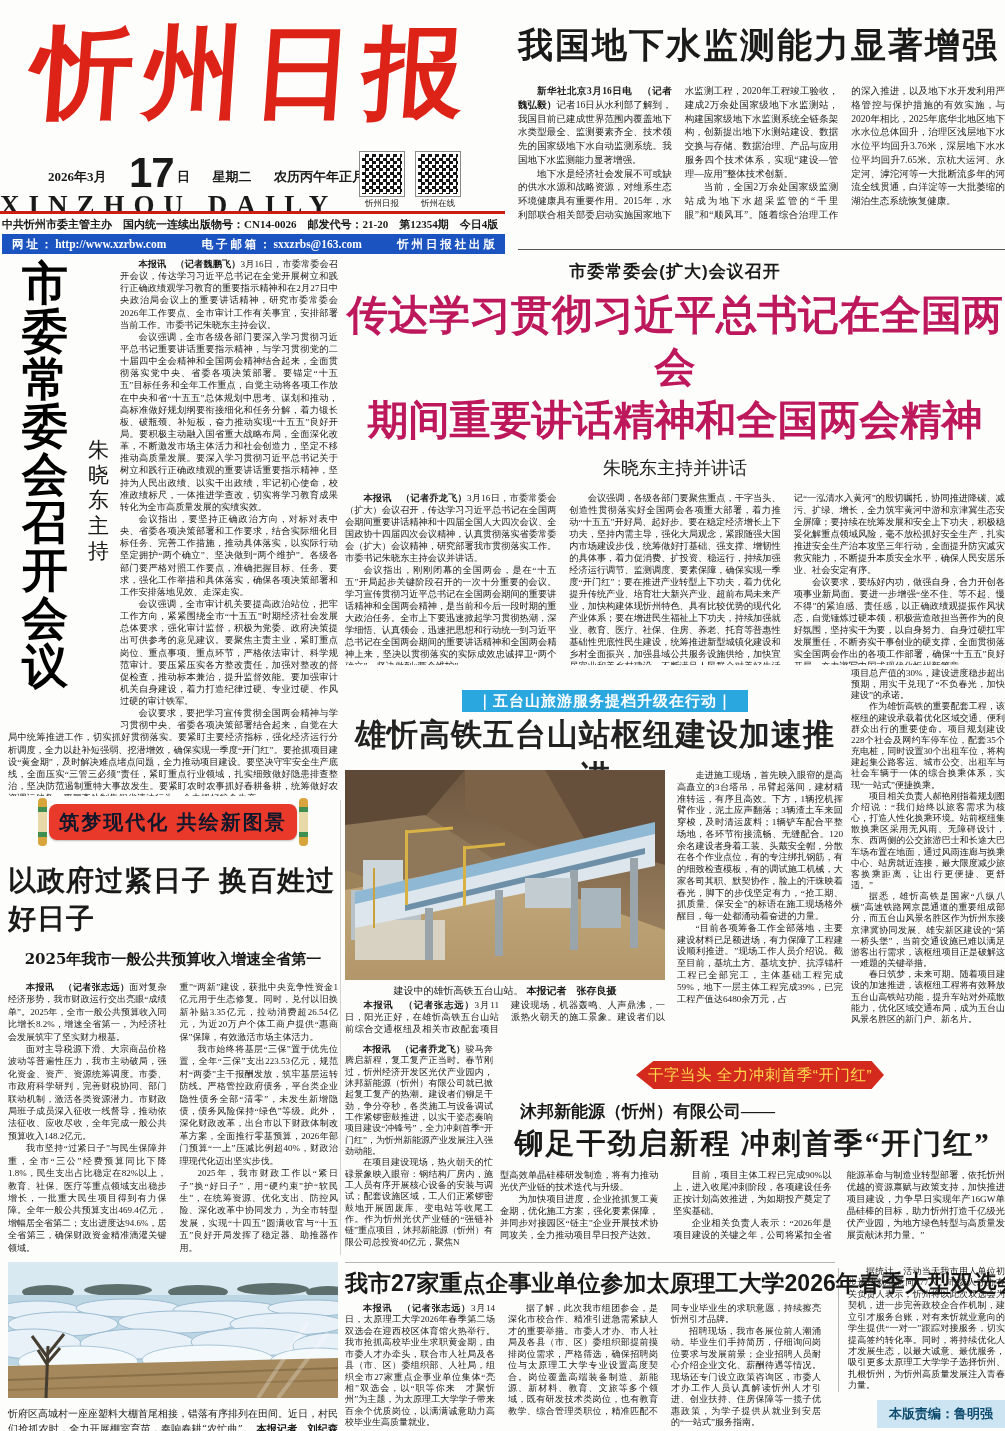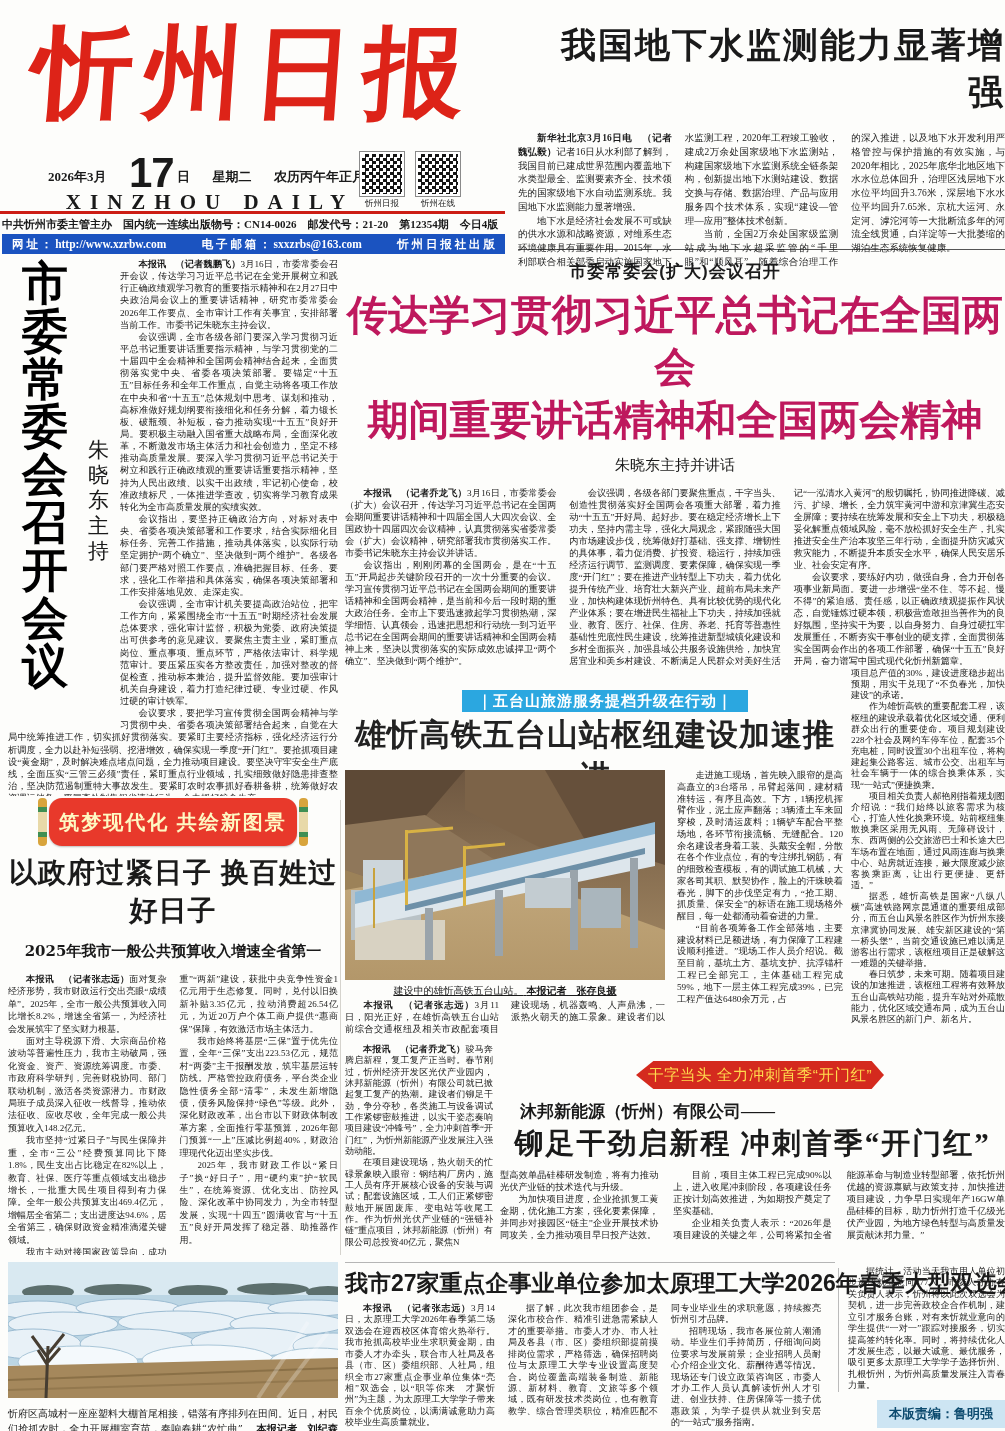--- a/index.html
+++ b/index.html
@@ -17,89 +17,89 @@
 
   
   .logo { left:14px; top:10px; width:478px; height:138px; text-align:center;
           font-size:100px; line-height:1.25; font-weight:900; color:#dd2318;
           letter-spacing:10px; transform:skewX(-4deg);
           font-family:"DejaVu Serif","Liberation Serif",serif; }
   .dateline { left:48px; top:152px; font-size:13px; font-weight:bold; white-space:nowrap; }
   .dateline .day { font-size:42px; font-weight:bold; line-height:1; vertical-align:-6px;
                    font-family:"Liberation Sans",sans-serif; letter-spacing:-1px;margin-top:22px; }
   .dateline .sp { display:inline-block; width:16px; }
-  .english { left:0px; top:190px; width:420px; text-align:center; font-size:21px; font-weight:bold;
+  .english { left:0px; top:190px; width:420px; text-align:left; font-size:27px; font-weight:bold;
              letter-spacing:9px; font-family:"Liberation Serif",serif; }
   .qrs { left:358px; top:152px; display:flex; gap:8px; }
   .qrbox { width:48px; text-align:center; }
   .qr { width:44px; height:44px; margin:0 auto;
         background:repeating-conic-gradient(#151515 0% 25%, #ffffff 0% 50%) 0 0 / 7px 7px;
         outline:1px solid #8a8a8a; border:2px solid #fff; }
   .qrlabel { font-size:8.5px; margin-top:2px; white-space:nowrap; }
   .red-rule { left:0; top:211px; width:505px; height:3px; background:#cc1d14; }
   .info-line { left:2px; top:217px; width:503px; font-size:11px; font-weight:bold; white-space:nowrap; }
   .blue-bar { left:2px; top:234px; width:503px; height:20px; background:#1b53c0; color:#fff;
               display:flex; align-items:center; justify-content:space-between; padding:0 10px;
               font-size:11.5px; font-weight:bold; }
 
   
   .water { left:518px; top:12px; width:487px; height:238px; border-bottom:1px solid #555; }
-  .water h1 { text-align:right; font-size:35px; font-weight:900; letter-spacing:2px;
-              font-family:"Liberation Serif",serif; margin-top:10px;margin-left:25px; }
+  .water h1 { text-align:left; font-size:35px; font-weight:900; letter-spacing:2px;
+              font-family:"Liberation Serif",serif; margin-top:10px; }
   .water .body { margin-top:16px; column-count:3; column-gap:13px;
                  font-size:9.5px; line-height:1.45; height:148px; overflow:hidden; }
 
   
   .meeting1 { left:8px; top:258px; width:330px; height:538px; overflow:hidden;
               font-size:9.2px; line-height:1.32; }
   .float-head { float:left; width:112px; height:464px; position:relative; }
   .vtitle { position:absolute; left:14px; top:2px; width:52px; font-size:46px; line-height:1.04;
             font-weight:900; word-break:break-all; font-family:"Liberation Sans",sans-serif; color:#000; }
   .vsub { position:absolute; left:80px; top:180px; width:24px; font-size:21px; line-height:1.2;
           word-break:break-all; font-family:"DejaVu Serif",serif; }
 
   
   .finance { left:8px; top:798px; width:330px; height:457px; overflow:hidden; }
   .scroll { display:flex; align-items:center; justify-content:center; height:48px; }
   .roller { width:9px; height:48px; border-radius:4px;
             background:linear-gradient(#d8a43c 0 18%, #3f8f53 18% 30%, #e8d9a8 30% 70%, #3f8f53 70% 82%, #d8a43c 82% 100%); }
-  .scroll-body { height:48px; min-width:248px; background:#e8392b; border-radius:13px; margin:0 2px;
-                 display:flex; align-items:center; justify-content:center; color:#fef9c3;
+  .scroll-body { height:36px; min-width:248px; background:#e8392b; border-radius:8px; margin:0 2px;
+                 display:flex; align-items:center; justify-content:center; color:#0f172a;
                  font-size:20px; font-weight:900; letter-spacing:2px; box-shadow:0 1px 2px rgba(0,0,0,.25); }
-  .fin-head { text-align:center; font-size:28px; font-weight:900; letter-spacing:1px; margin-top:8px;
-              font-family:Liberation Sans, sans-serif; }
+  .fin-head { font-size:28px; font-weight:900; letter-spacing:1px; margin-top:16px;
+              font-family:Liberation Serif, serif; }
   .fin-sub { text-align:center; font-size:15px; font-weight:600; margin-top:12px;
              font-family:"DejaVu Serif",serif; }
   .fin-body { margin-top:12px; column-count:2; column-gap:13px; font-size:9px; line-height:1.38;
               height:322px; overflow:hidden; }
 
   
   .farm { left:8px; top:1262px; width:330px; }
   .caption { font-size:10px; line-height:1.45; text-align:justify; margin-top:5px;
              font-family:"DejaVu Serif",serif; }
 
   
   .plenary { left:345px; top:260px; width:660px; height:405px; overflow:hidden; }
   .plenary .kicker { text-align:center; font-size:17px; font-weight:bold; letter-spacing:1px;
                      font-family:"Liberation Sans",sans-serif; }
   .plenary h1 { text-align:center; font-size:41px; line-height:1.28; font-weight:900; letter-spacing:0px;
                 font-family:"Liberation Sans",sans-serif; margin-top:6px; color:#be185d; }
-  .plenary .byline { text-align:center; font-size:15px; margin-top:10px; font-family:"DejaVu Serif",serif; }
+  .plenary .byline { text-align:center; font-size:18px; margin-top:10px; font-family:"DejaVu Serif",serif; }
   .plenary .body { margin-top:13px; column-count:3; column-gap:13px; font-size:9.2px; line-height:1.30;
                    height:214px; overflow:hidden; }
 
   
   .wutai-banner { left:462px; top:690px; width:286px; height:22px; background:#2ba7e0; color:#fff;
                   display:flex; align-items:center; justify-content:center; font-size:15px; font-weight:bold;
                   letter-spacing:1px; font-family:"Liberation Sans",sans-serif; }
   .rail-head { left:345px; top:714px; width:500px; text-align:center; font-size:31px; font-weight:600;
                letter-spacing:1px; font-family:"Liberation Sans",sans-serif; color:#222; }
   .rail-photo { left:345px; top:770px; width:320px; height:210px; overflow:hidden; background:#8a7053; }
   .rail-cap { left:345px; top:984px; width:320px; text-align:center; font-size:10px;
-              font-family:"DejaVu Serif",serif;text-decoration:underline; }
+              font-family:"DejaVu Serif",serif; }
   .rail-intro { left:345px; top:1000px; width:320px; height:46px; overflow:hidden;
                 column-count:2; column-gap:12px; font-size:9.2px; line-height:1.3; }
   .rail-mid { left:677px; top:770px; width:166px; height:278px; overflow:hidden;
               font-size:9.2px; line-height:1.28; }
   .rail-right { left:851px; top:668px; width:154px; height:372px; overflow:hidden;
                 font-size:9px; line-height:1.24; }
 
   
   .mb-col1 { left:345px; top:1044px; width:148px; height:212px; overflow:hidden;
              font-size:9px; line-height:1.26; }

